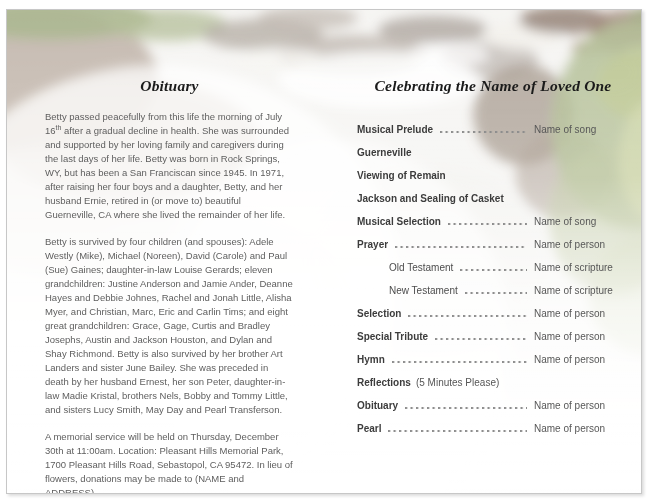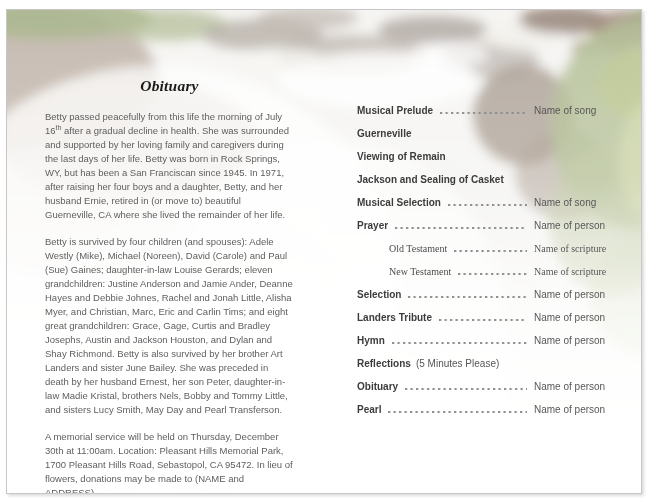--- a/index.html
+++ b/index.html
@@ -15,21 +15,21 @@
   .page-right{padding-left:33px;padding-right:12px;}
   .title{font-family:"Liberation Serif",serif;font-style:italic;font-weight:bold;
          font-size:15.5px;line-height:19px;color:var(--title-text,#1b1b1b);
          text-align:center;margin:0;letter-spacing:.2px;}
   .paragraphs{margin-top:15px;font-size:9.5px;line-height:14px;color:var(--body-text,#5e5e5e);}
   .paragraphs p{margin:0 0 13px 0;}
   .paragraphs sup{font-size:7px;line-height:0;vertical-align:super;}
   .program{margin-top:28px;font-size:10px;line-height:13px;color:#565656;}
   .row{display:flex;align-items:flex-end;margin-bottom:10px;}
   .row.head{margin-bottom:3px;}
-  .row.sub{padding-left:32px;font-family:Liberation Serif, serif;}
+  .row.sub{padding-left:32px;}
   .row .label{font-weight:bold;color:var(--label-text,#3c3c3c);white-space:nowrap;}
   .row.sub .label{font-weight:normal;color:#4c4c4c;}
   .row .note{margin-left:5px;color:#565656;white-space:nowrap;}
   .row .leader{flex:1 1 auto;height:4px;margin:0 7px 2px 7px;
       background-image:radial-gradient(circle at 1.2px 2px,var(--leader-dots,#8d8d8d) 1px,rgba(0,0,0,0) 1.35px);
       background-size:5.5px 4px;background-repeat:repeat-x;background-position:left bottom;}
   .row .value{flex:0 0 95px;width:95px;color:#575757;}
 </style>
 </head>
 <body>
@@ -94,20 +94,21 @@
       <div class="page page-left">
         <h1 class="title">Obituary</h1>
         <div class="paragraphs">
             <p><span>Betty passed peacefully from this life the morning of July 16</span><sup>th</sup><span> after a gradual decline in health.  She was surrounded and supported by her loving family and caregivers during the last days of her life.  Betty was born in Rock Springs, WY, but has been a San Franciscan since 1945.  In 1971, after raising her four boys and a daughter, Betty, and her husband Ernie, retired in (or move to) beautiful Guerneville, CA where she lived the remainder of her life.</span></p>
             <p><span>Betty is survived by four children (and spouses): Adele Westly (Mike), Michael (Noreen), David (Carole) and Paul (Sue) Gaines;  daughter-in-law Louise Gerards;  eleven grandchildren: Justine Anderson and Jamie Ander, Deanne Hayes and Debbie Johnes, Rachel and Jonah Little, Alisha Myer, and Christian, Marc, Eric and Carlin Tims;  and eight great grandchildren: Grace, Gage, Curtis and Bradley Josephs, Austin and Jackson Houston, and Dylan and Shay Richmond.  Betty is also survived by her brother Art Landers and sister June Bailey.  She was preceded in death by her husband Ernest, her son Peter, daughter-in-law Madie Kristal, brothers Nels, Bobby and Tommy Little, and sisters Lucy Smith, May Day and Pearl Transferson.</span></p>
             <p><span>A memorial service will be held on Thursday, December 30th at 11:00am.  Location:  Pleasant Hills Memorial Park, 1700 Pleasant Hills Road, Sebastopol, CA 95472.  In lieu of flowers, donations may be made to (NAME and ADDRESS).</span></p>
           </div>
       </div>
 
       <div class="page page-right">
+        <h1 class="title">Celebrating the Name of Loved One</h1>
         <div class="program">
             <div class="row">
               <span class="label">Musical Prelude</span>
               <span class="leader"></span>
               <span class="value">Name of song</span>
             </div>
             <div class="row">
               <span class="label">Guerneville</span>
             </div>
             <div class="row">
@@ -135,21 +136,21 @@
               <span class="label">New Testament</span>
               <span class="leader"></span>
               <span class="value">Name of scripture</span>
             </div>
             <div class="row">
               <span class="label">Selection</span>
               <span class="leader"></span>
               <span class="value">Name of person</span>
             </div>
             <div class="row">
-              <span class="label">Landers Tribute</span>
+              <span class="label">Special Tribute</span>
               <span class="leader"></span>
               <span class="value">Name of person</span>
             </div>
             <div class="row">
               <span class="label">Hymn</span>
               <span class="leader"></span>
               <span class="value">Name of person</span>
             </div>
             <div class="row">
               <span class="label">Reflections</span>

